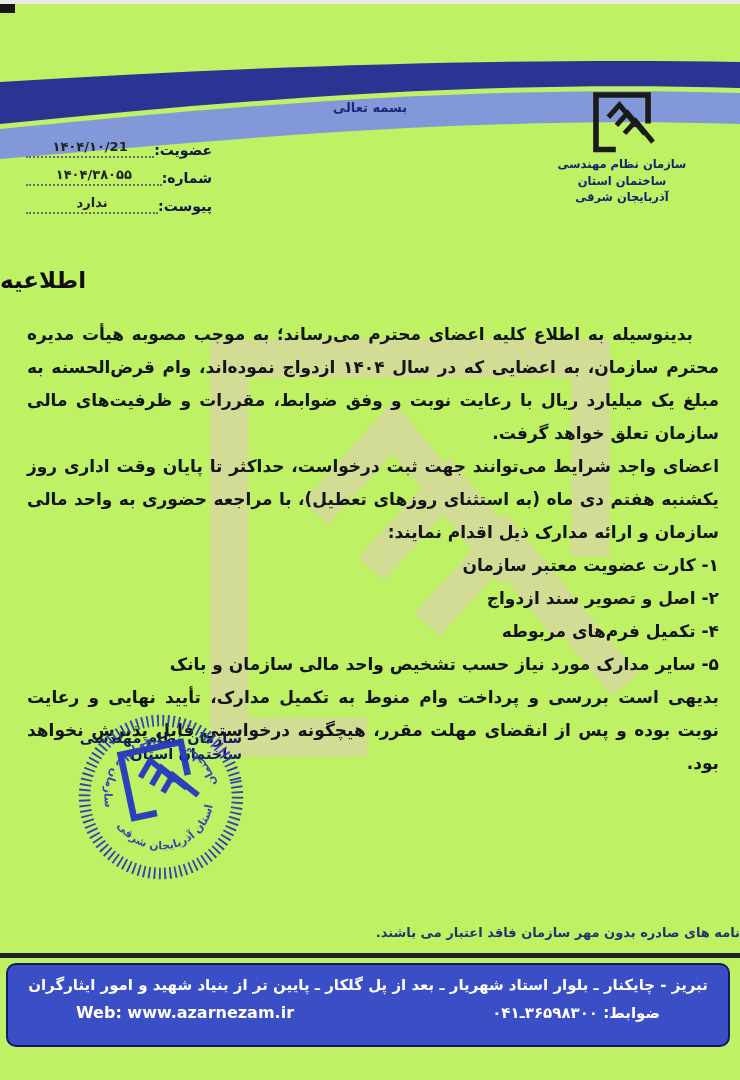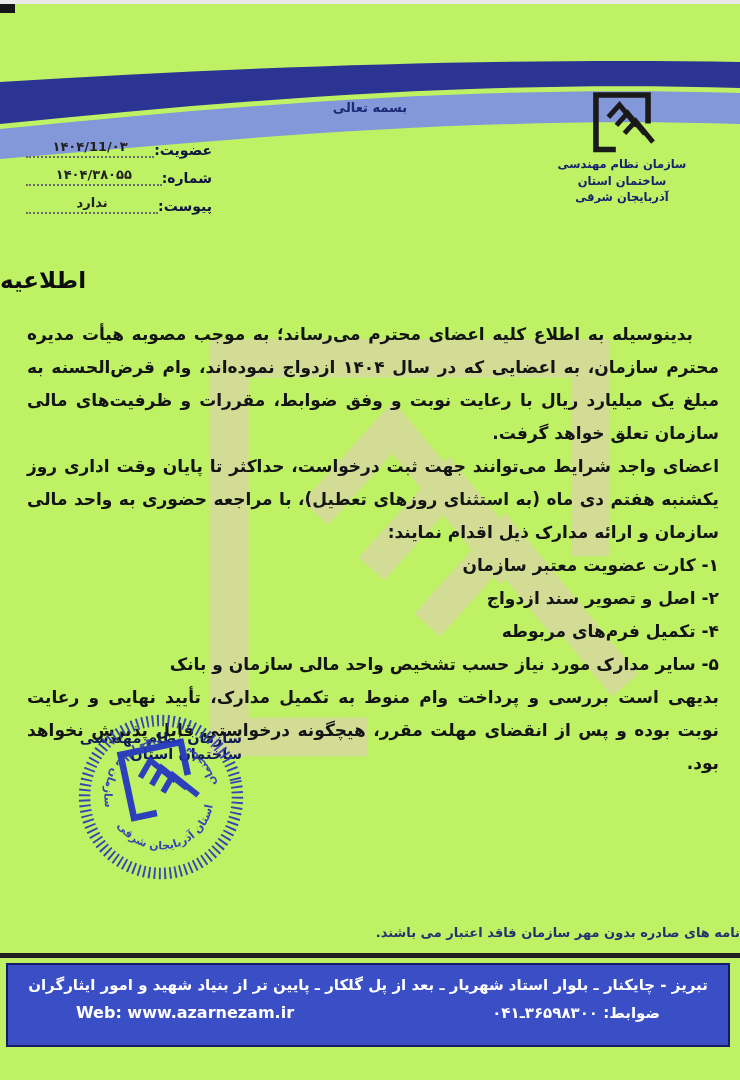--- a/index.html
+++ b/index.html
@@ -54,21 +54,21 @@
   .stamp text{font-family:"DejaVu Sans",sans-serif;font-weight:bold;fill:#2e3db5;}
 
   
   .validity-note{
     position:absolute;top:921px;left:0;width:100%;
     font-size:13px;font-weight:bold;color:#273170;direction:rtl;
   }
   .footer-rule{position:absolute;top:949px;left:0;width:740px;border-top:5px solid #1f1f1f;}
   .footer-band{
     position:absolute;top:959px;left:6px;width:724px;height:84px;box-sizing:border-box;
-    background:#3a4ec6;border:2px solid #141a66;border-radius:0;
+    background:#3a4ec6;border:2px solid #141a66;border-radius:10px;
   }
   .footer-address{
     margin-top:11px;text-align:center;direction:rtl;
     font-size:15px;font-weight:bold;color:#ffffff;
   }
   .footer-contact{
     margin-top:9px;display:flex;direction:rtl;justify-content:space-between;
     padding:0 68px;align-items:center;
   }
   .footer-phone{font-size:15px;font-weight:bold;color:#ffffff;direction:rtl;}
@@ -105,21 +105,21 @@
       <use href="#nezam-logo"></use>
     </svg>
     <div class="org-name">سازمان نظام مهندسی ساختمان استان</div>
     <div class="org-name">آذربایجان شرقی</div>
   </div>
 
   <div class="fields">
     <div class="field-row">
       <span class="field-label">عضویت:</span>
       <span class="field-line">
-        <span class="field-value">۱۴۰۴/11/۰۳</span>
+        <span class="field-value">۱۴۰۴/۱۰/21</span>
       </span>
     </div>
     <div class="field-row">
       <span class="field-label">شماره:</span>
       <span class="field-line">
         <span class="field-value">۱۴۰۴/۳۸۰۵۵</span>
       </span>
     </div>
     <div class="field-row">
       <span class="field-label">پیوست:</span>

